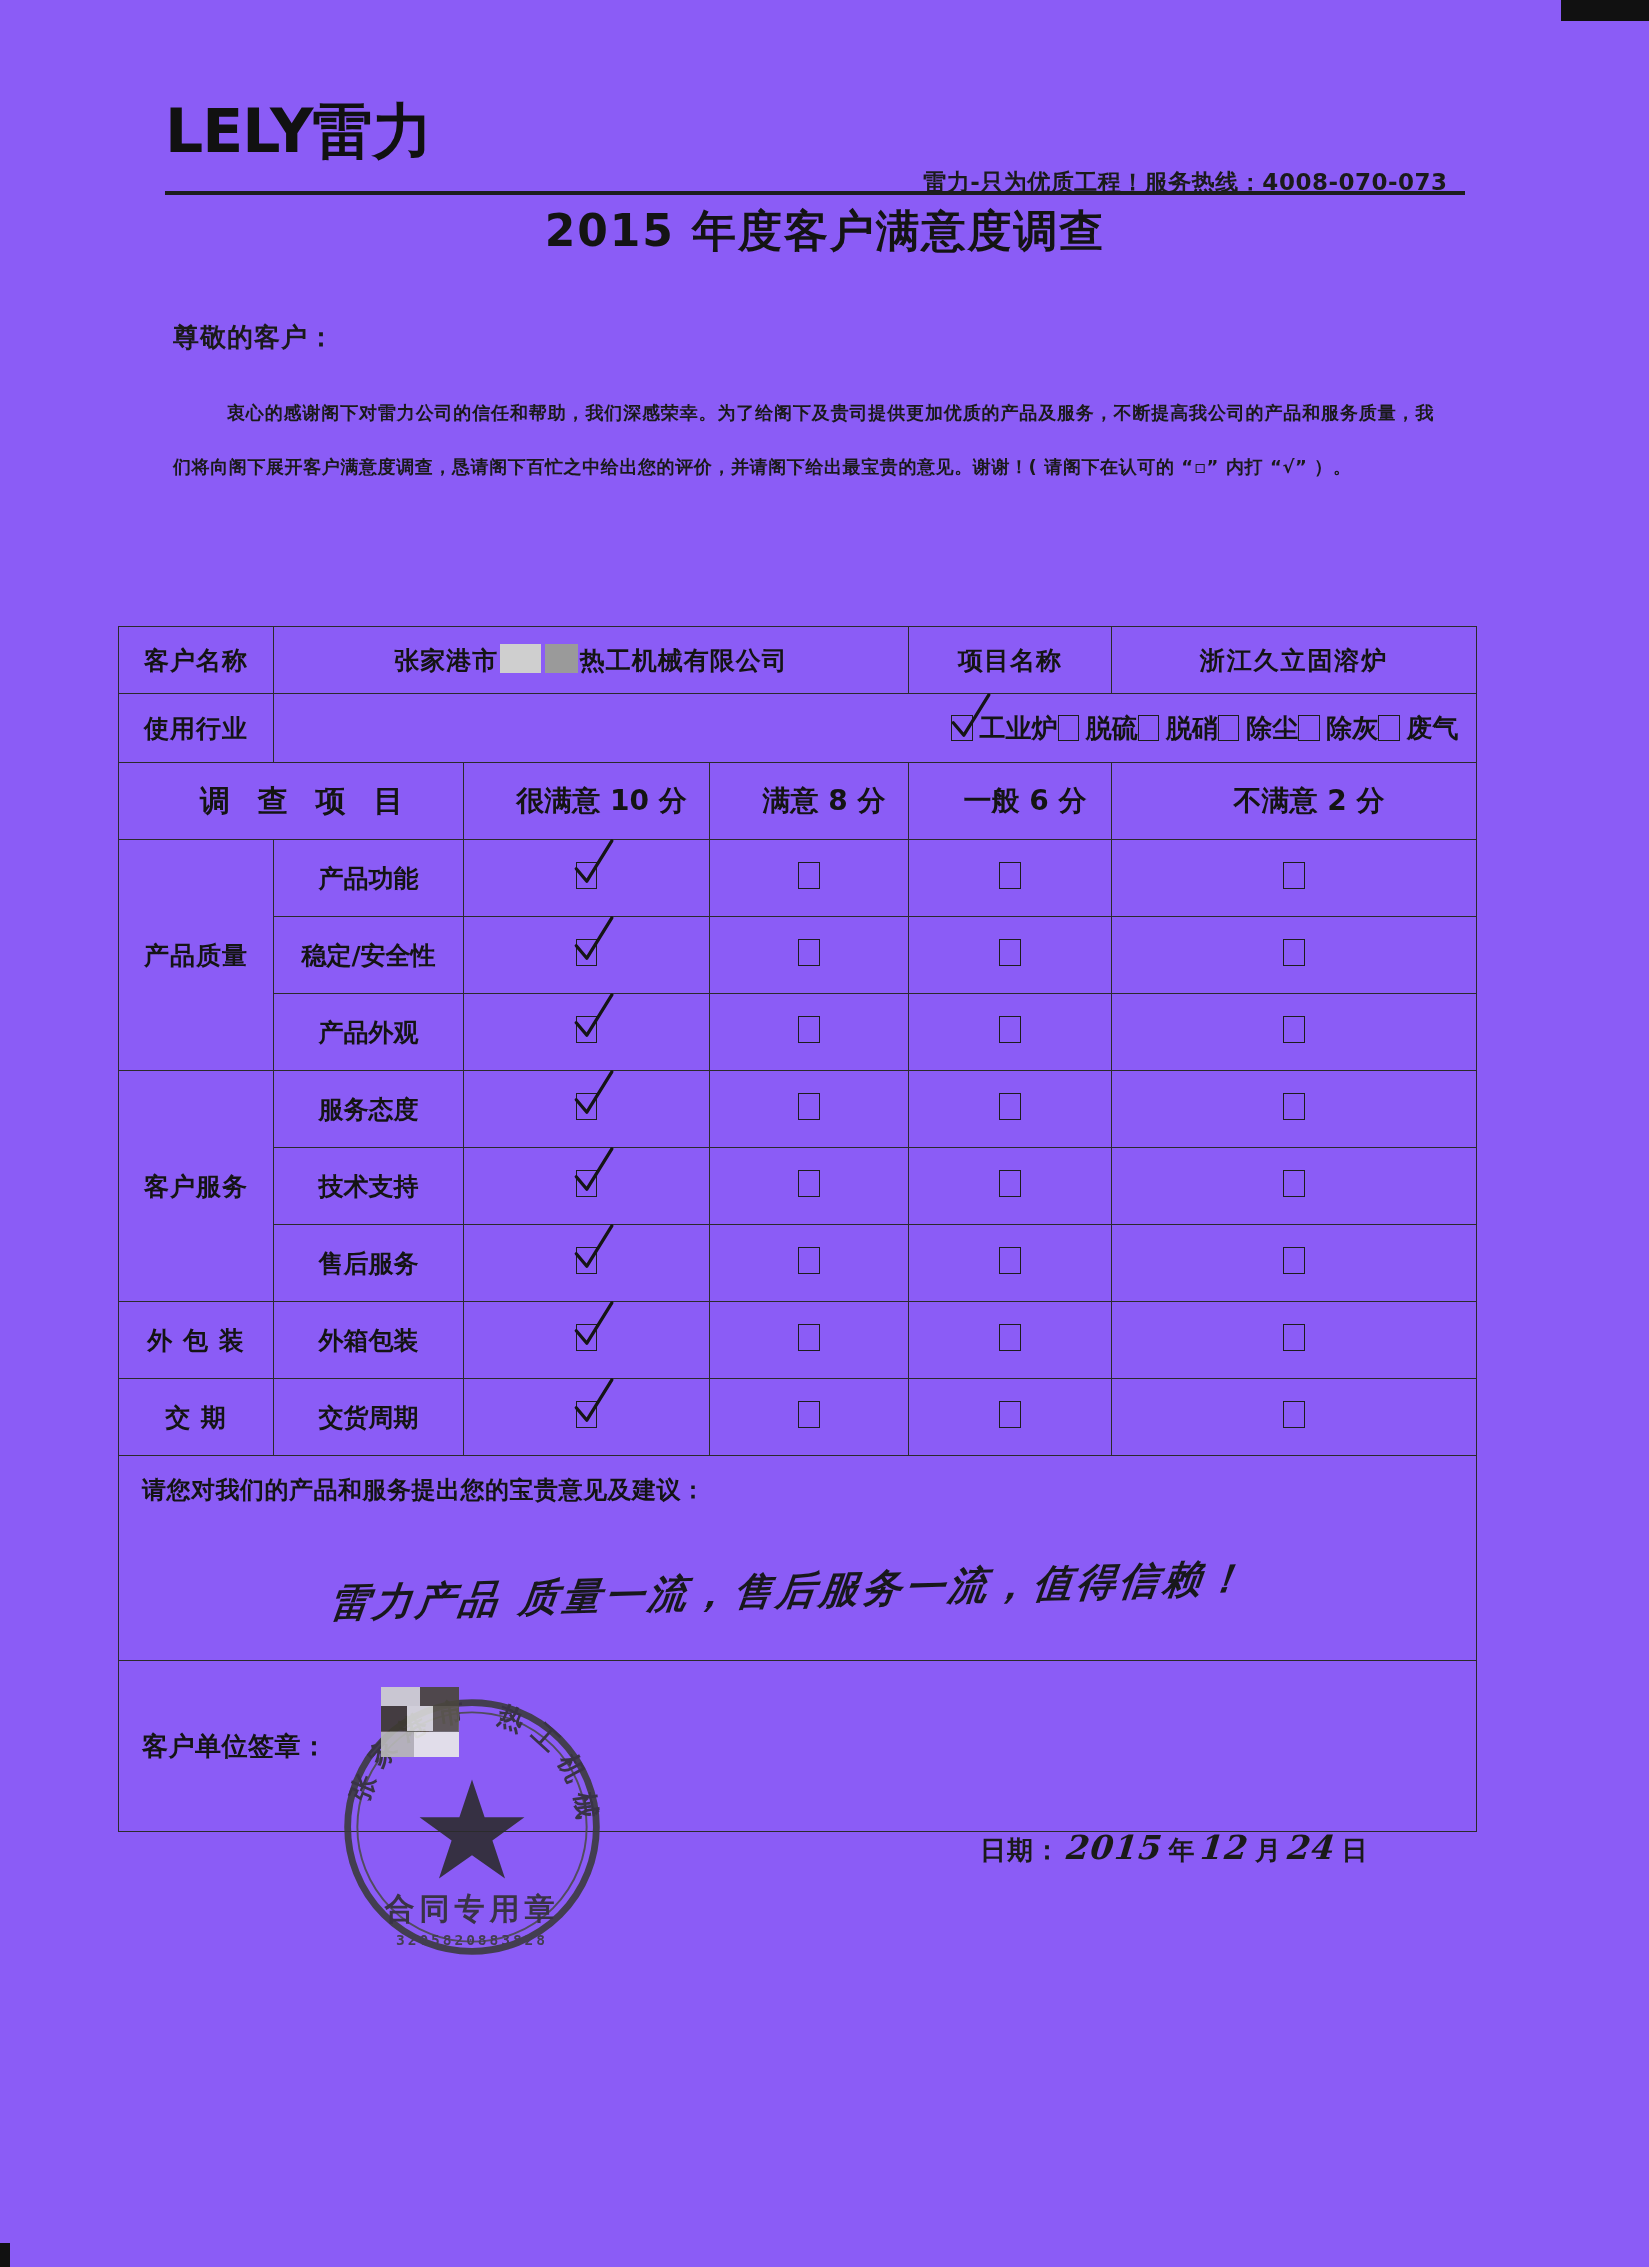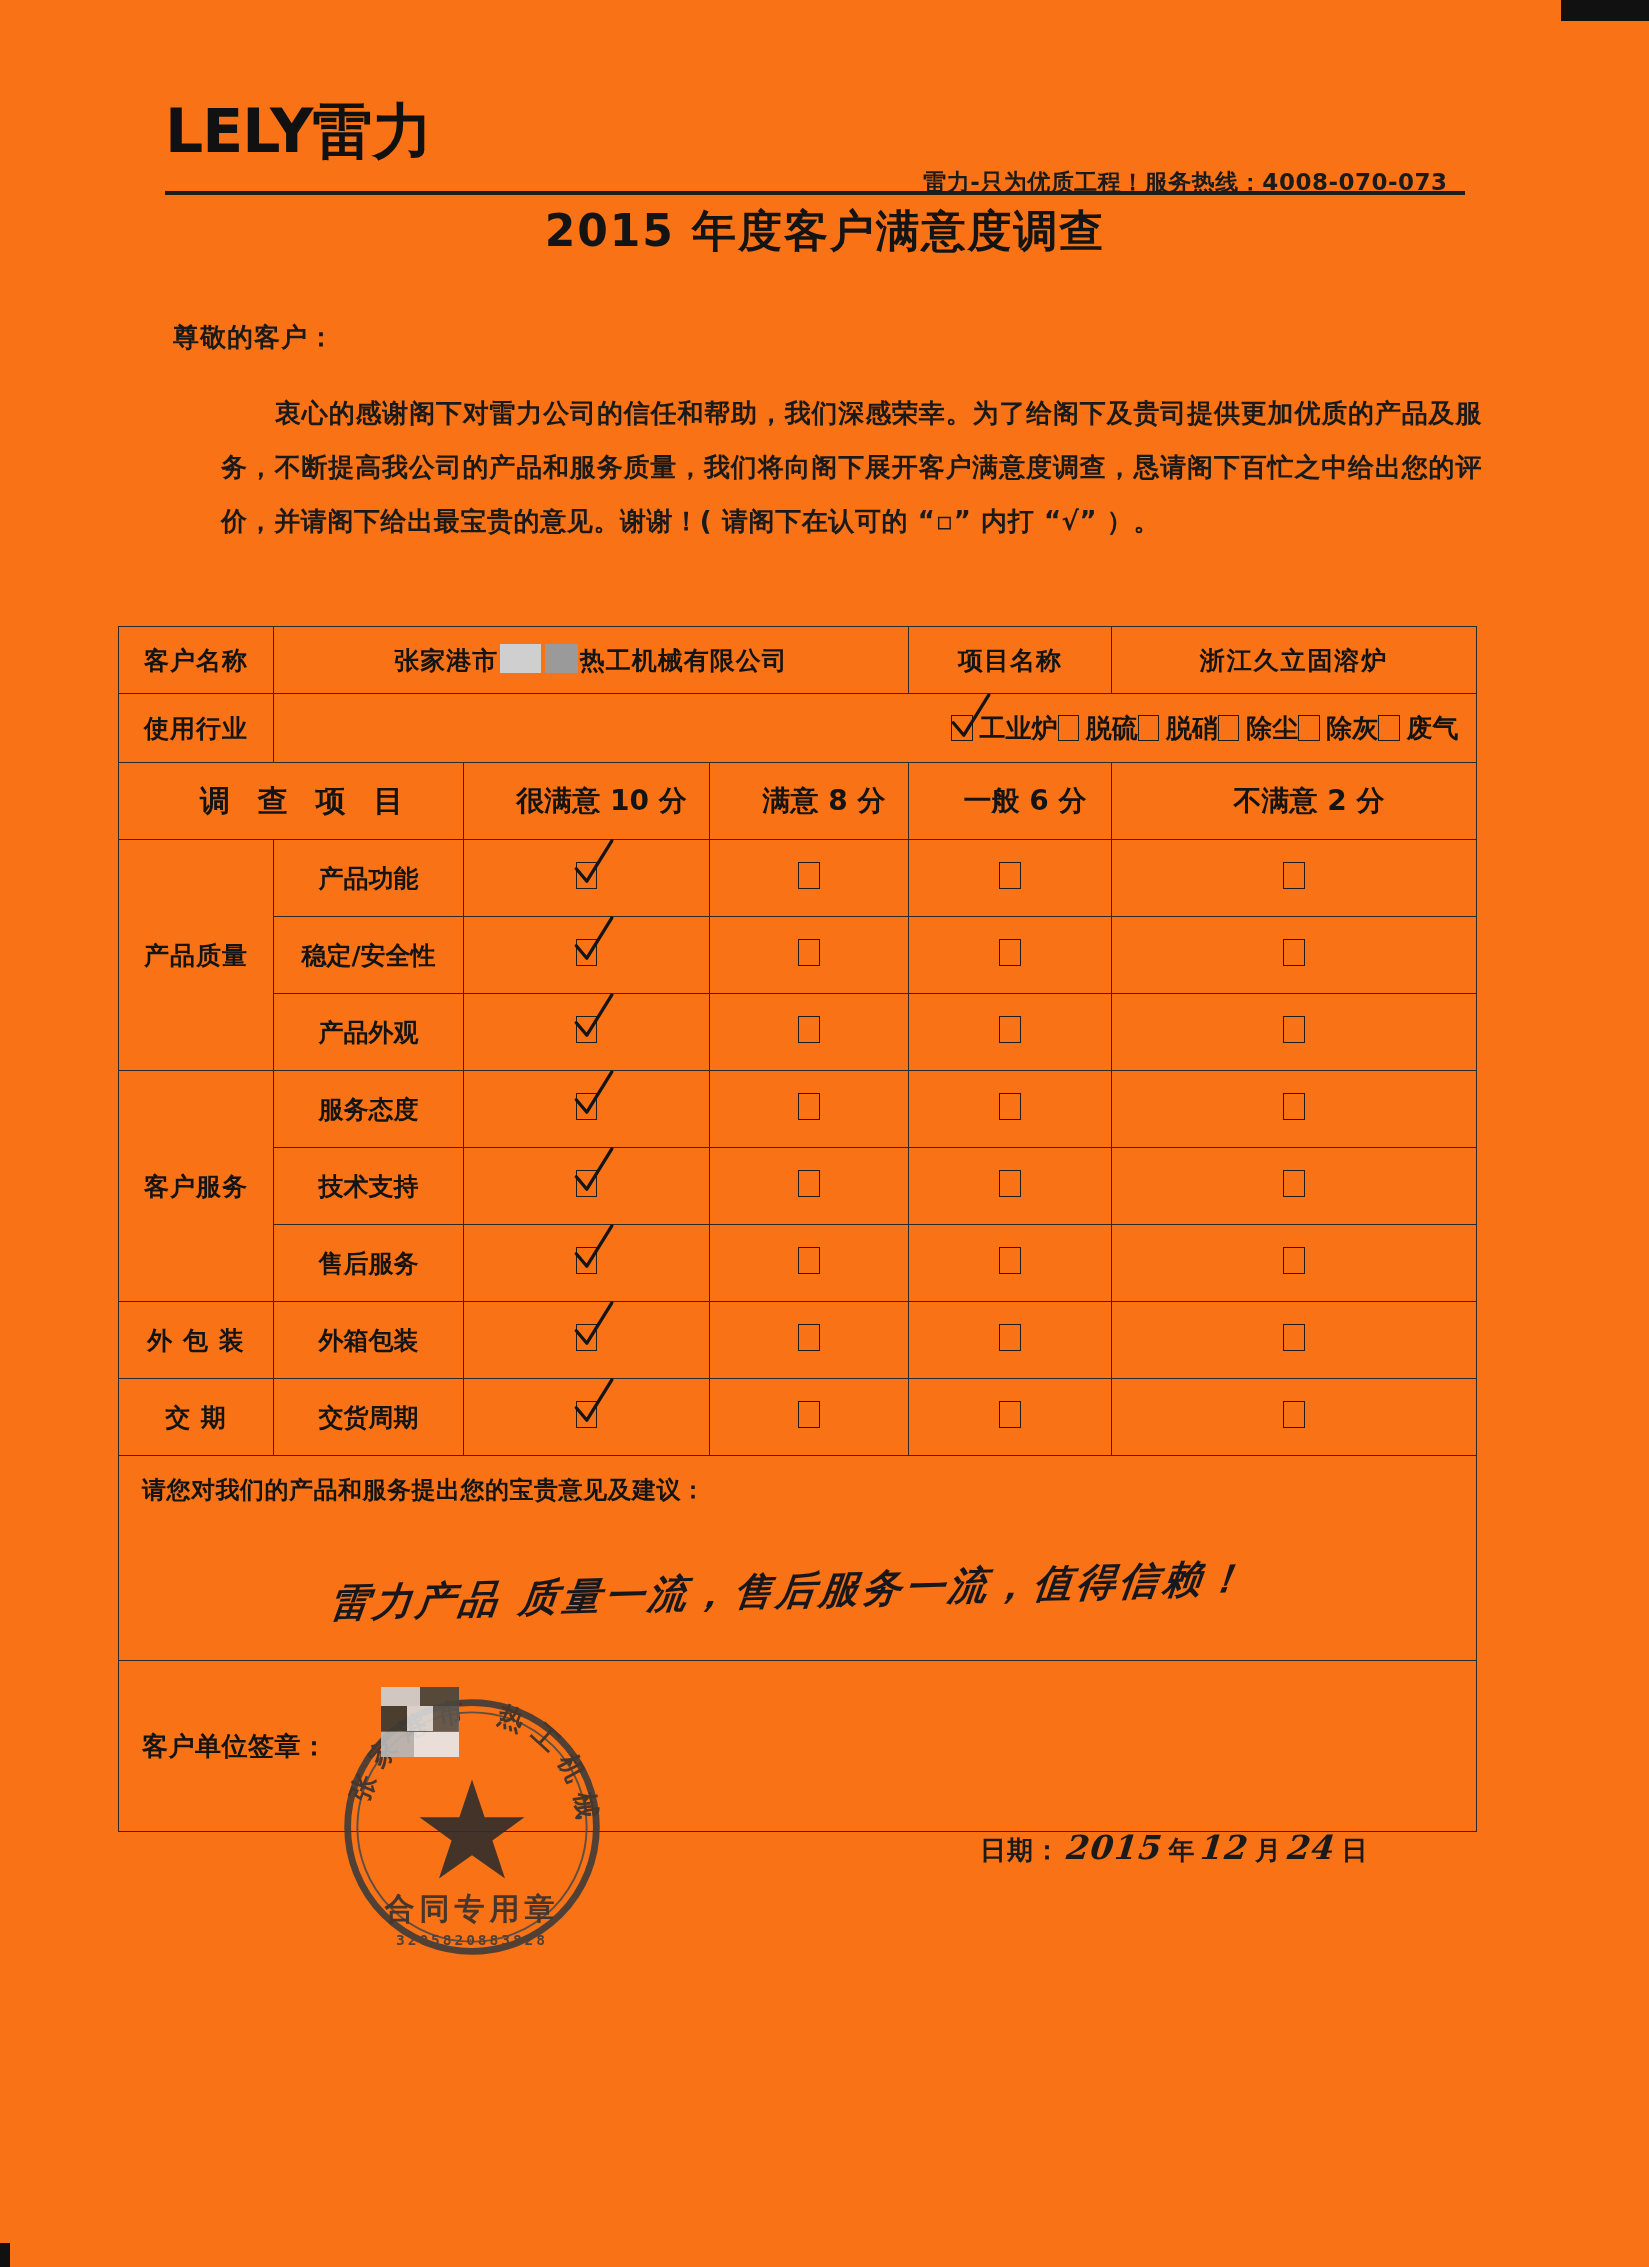--- a/index.html
+++ b/index.html
@@ -13,21 +13,21 @@
     position: relative;
     font-family: "DejaVu Sans", "Liberation Sans", sans-serif;
     color: #1a1a1a;
     overflow: hidden;
   }
 
   
   .page {
     position: absolute;
     inset: 0;
-    background: #f97316;
+    background: #8b5cf6;
   }
   .scan-corner {
     position: absolute;
     top: 0;
     right: 0;
     width: 89px;
     height: 21.3px;
     background: #111;
   }
   .scan-corner-2 {
@@ -108,27 +108,26 @@
     top: 320px;
     font-size: 26px;
     font-weight: 700;
     letter-spacing: 1px;
   }
   .para {
     position: absolute;
     left: 173px;
     top: 386px;
     width: 1261px;
-    font-size: 26px;
+    font-size: 18px;
     font-weight: 700;
     line-height: 54px;
     text-indent: 54px;
     letter-spacing: 0.6px;
     text-align: justify;
-    margin-left: 48px;
   }
 
   
   .tbl {
     position: absolute;
     left: 118px;
     top: 626px;
     width: 1359px;
     border-collapse: collapse;
     table-layout: fixed;

